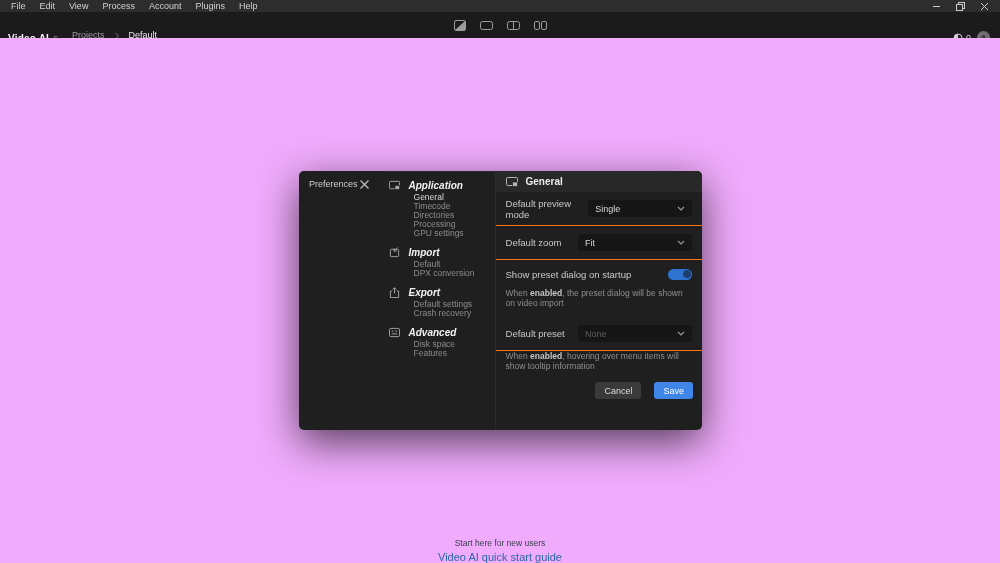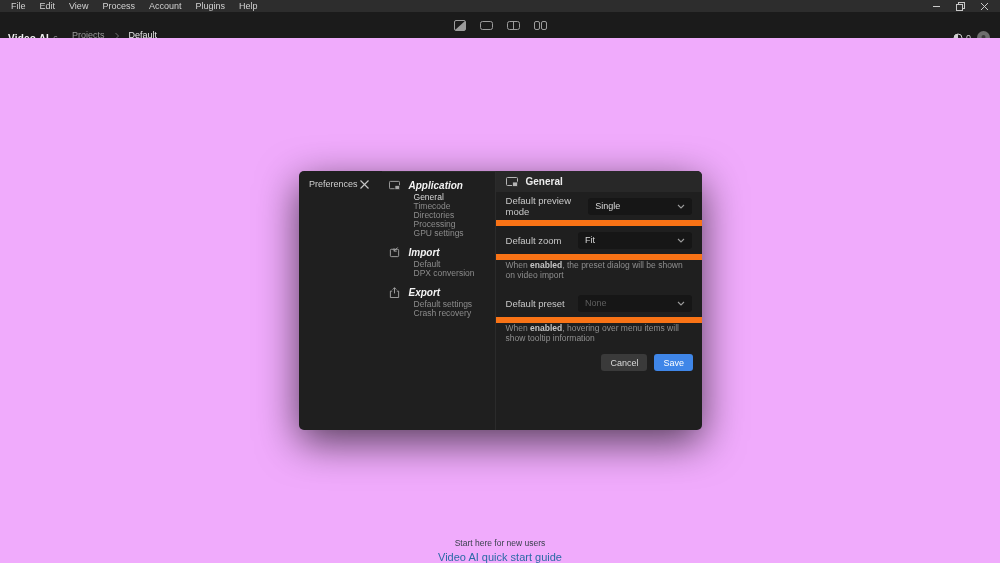--- a/index.html
+++ b/index.html
@@ -49,32 +49,32 @@
   .side-head .s-label { font-size:10px; font-weight:bold; color:#f2f2f2; }
   .side-items { margin-left:25px; }
   .side-item { font-size:8.5px; line-height:9px; color:#8c8c8c; cursor:pointer; }
   .side-item.selected { color:#d8d8d8; }
 
   
   .dlg-panel { flex:1; display:flex; flex-direction:column; min-width:0; }
   .panel-header { height:21px; background:#282828; display:flex; align-items:center; gap:8px; padding:0 10px; flex:0 0 auto; }
   .panel-header .p-icon { width:12px; height:12px; color:#b5b5b5; display:flex; align-items:center; justify-content:center; }
   .panel-header .p-title { font-size:10px; font-weight:bold; color:#ececec; }
-  .row { height:34px; display:flex; align-items:center; justify-content:space-between; padding:0 10px; border-bottom:6px solid #f97316; }
+  .row { height:34px; display:flex; align-items:center; justify-content:space-between; padding:0 10px; border-bottom:1px solid #f97316; }
   .row.toggle-row { height:28px; border-bottom:none; }
   .row-label { font-size:9.5px; color:#c9c9c9; }
   .helper { padding:0 10px 9px; font-size:8.5px; color:#8e8e8e; }
   .helper b { color:#c4c4c4; font-weight:bold; }
   .dropdown { width:114px; height:17px; background:#161616; border-radius:3px; display:flex; align-items:center; justify-content:space-between; padding:0 7px; cursor:pointer; }
   .dropdown .dd-value { font-size:9px; color:#d8d8d8; }
   .dropdown.disabled .dd-value { color:#5f5f5f; }
   .dropdown .dd-chev { color:#9a9a9a; display:flex; }
   .toggle { width:24px; height:11px; border-radius:6px; background:#2e72d2; position:relative; cursor:pointer; flex:0 0 auto; }
   .toggle .knob { position:absolute; right:1.5px; top:1.5px; width:8px; height:8px; border-radius:50%; background:#1e3f6e; }
-  .dlg-footer { display:flex; justify-content:flex-end; gap:7px; padding:2px 9px 0; }
+  .dlg-footer { display:flex; justify-content:flex-end; gap:13px; padding:2px 9px 0; }
   .btn { border:none; border-radius:3px; font-size:9px; padding:3.5px 9px; font-family:"Liberation Sans", sans-serif; cursor:pointer; }
   .btn-cancel { background:#3a3a3a; color:#d9d9d9; }
   .btn-save { background:#3f86e8; color:#ffffff; }
 </style>
 </head>
 <body>
 
 <div class="screen">
 
   <div class="menubar">
@@ -231,20 +231,37 @@
                 </svg>
             </span>
             <span class="s-label">Export</span>
           </div>
           <div class="side-items">
             <div class="side-item">Default settings</div>
             <div class="side-item">Crash recovery</div>
           </div>
         </div>
 
+        <div class="side-section">
+          <div class="side-head">
+            <span class="s-icon">
+              <svg width="11" height="11" viewBox="0 0 12 12" fill="none" stroke="currentColor" stroke-width="1">
+                  <rect x="0.5" y="1.5" width="11" height="9" rx="1.5"></rect>
+                  <line x1="3" y1="4.5" x2="5" y2="4.5"></line>
+                  <line x1="7" y1="4.5" x2="9" y2="4.5"></line>
+                  <line x1="3" y1="7.5" x2="9" y2="7.5"></line>
+                </svg>
+            </span>
+            <span class="s-label">Advanced</span>
+          </div>
+          <div class="side-items">
+            <div class="side-item">Disk space</div>
+            <div class="side-item">Features</div>
+          </div>
+        </div>
       </div>
 
       <div class="dlg-panel">
         <div class="panel-header">
           <span class="p-icon">
             <svg width="12" height="12" viewBox="0 0 12 12" fill="none" stroke="currentColor" stroke-width="1">
                 <rect x="0.5" y="1.5" width="11" height="8" rx="1"></rect>
                 <rect x="6.5" y="6" width="5" height="4.5" fill="currentColor" stroke="#282828" stroke-width="0.8"></rect>
               </svg>
           </span>
@@ -268,20 +285,26 @@
           <div class="dropdown">
             <span class="dd-value">Fit</span>
             <span class="dd-chev">
               <svg width="8" height="5" viewBox="0 0 8 5" fill="none" stroke="currentColor" stroke-width="1.1">
                   <polyline points="1,1 4,4 7,1"></polyline>
                 </svg>
             </span>
           </div>
         </div>
 
+        <div class="row toggle-row">
+          <span class="row-label">Show preset dialog on startup</span>
+          <div class="toggle">
+              <div class="knob"></div>
+            </div>
+        </div>
         <div class="helper">
           <span>When </span><b>enabled</b><span>, the preset dialog will be shown on video import</span>
         </div>
 
         <div class="row">
           <span class="row-label">Default preset</span>
           <div class="dropdown disabled">
             <span class="dd-value">None</span>
             <span class="dd-chev">
               <svg width="8" height="5" viewBox="0 0 8 5" fill="none" stroke="currentColor" stroke-width="1.1">

